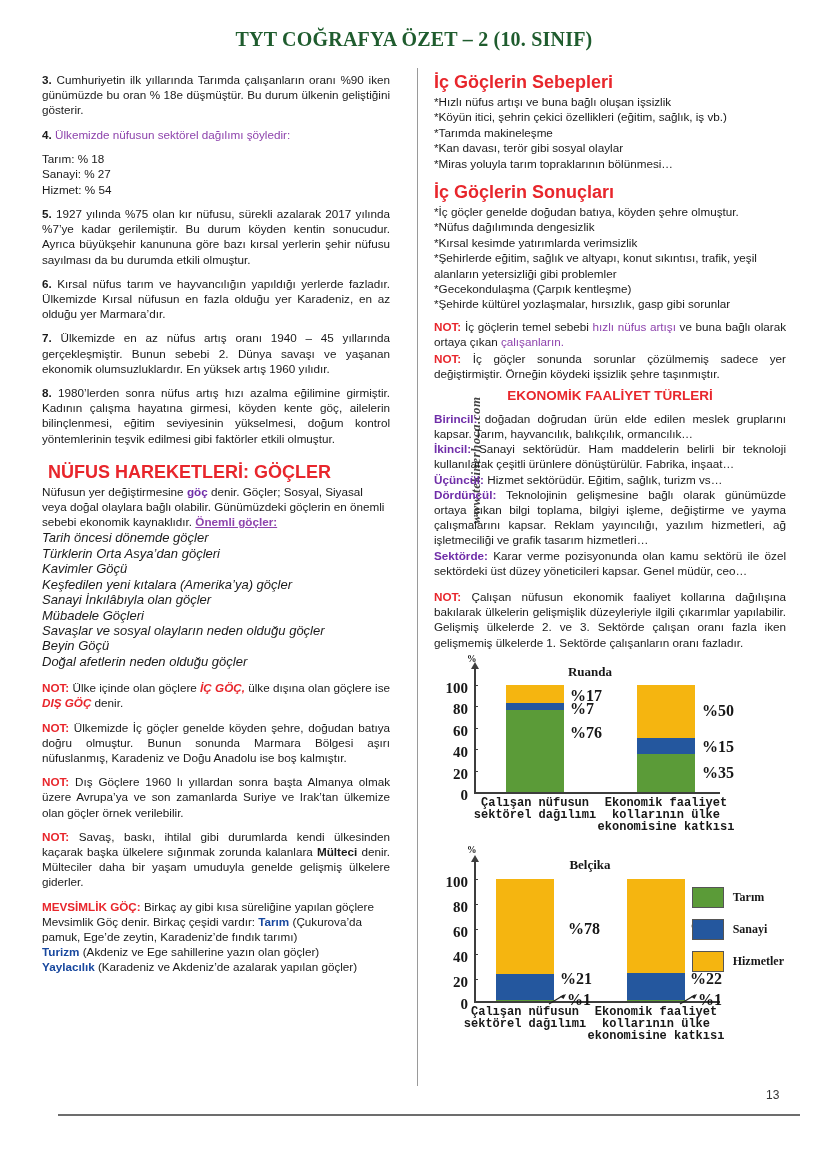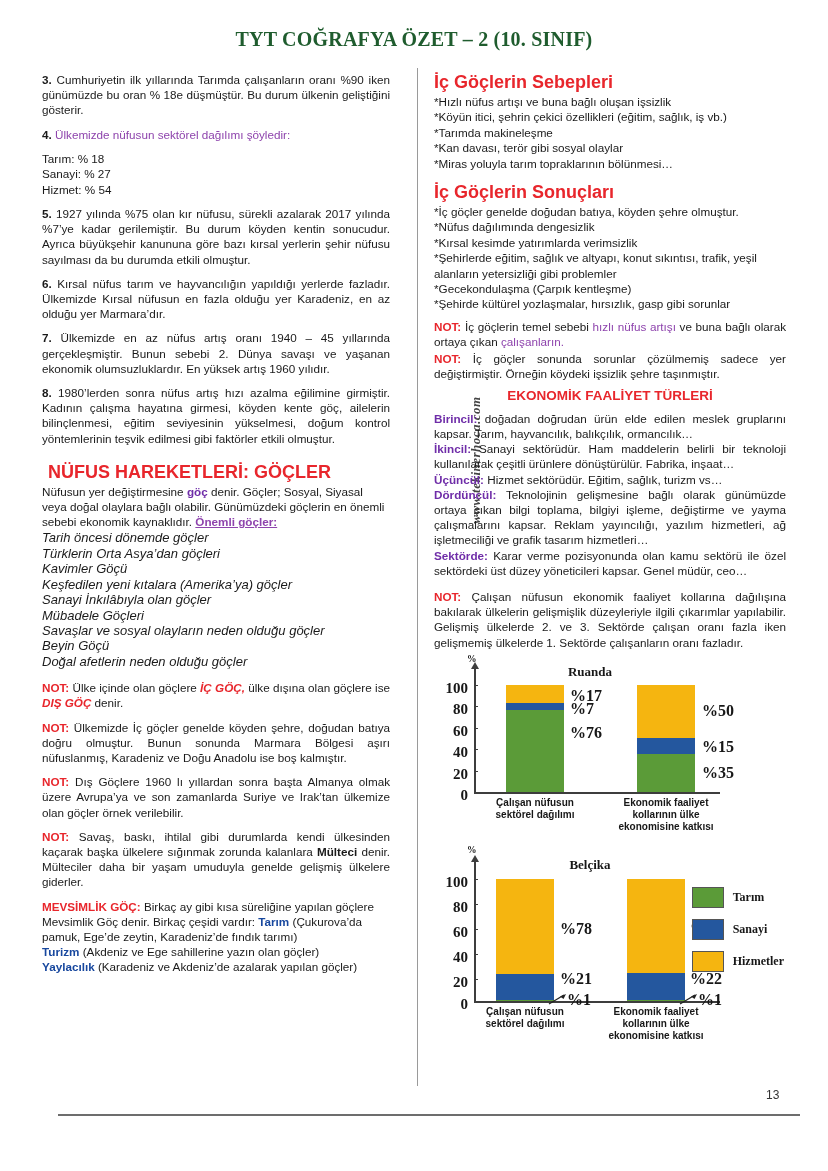--- a/index.html
+++ b/index.html
@@ -114,22 +114,22 @@
   }
   .ytick-mark{ position:absolute; width:4px; height:1.5px; background:#3d3d3d; }
   .bar{ position:absolute; width:58px; }
   .seg{ width:100%; }
   .val{
     position:absolute; font-family:"Liberation Serif", serif;
     font-weight:bold; font-size:16px; color:#171717; white-space:nowrap;
   }
   .xlab{
     position:absolute; width:140px; text-align:center;
-    font-family:Liberation Sans, sans-serif; font-weight:bold;
-    font-size:10px; line-height:12px; color:#171717;
+    font-family:Liberation Mono, monospace; font-weight:bold;
+    font-size:12px; line-height:12px; color:#171717;
   }
   .legend{ position:absolute; right:2px; top:42px; }
   .leg-row{ display:flex; align-items:center; margin-bottom:11px; }
   .leg-sw{ width:30px; height:19px; border:1px solid #555; }
   .leg-tx{
     margin-left:9px; font-family:"Liberation Serif", serif;
     font-weight:bold; font-size:12px; color:#171717;
   }
   .arrow-svg{ position:absolute; }
 </style>
@@ -296,21 +296,21 @@
         <div class="ytick-mark" style="left:40px; top:59px;"></div>
         <div class="ytick-mark" style="left:40px; top:84px;"></div>
         <div class="ytick-mark" style="left:40px; top:109px;"></div>
         <div class="ytick-mark" style="left:40px; top:134px;"></div>
 
         <div class="bar" style="left:62px; top:34px;">
           <div class="seg" style="height:95.5px; background:#f5b510;"></div>
           <div class="seg" style="height:25.7px; background:#24579e;"></div>
           <div class="seg" style="height:1.2px;  background:#5b9b38;"></div>
         </div>
-        <div class="val" style="left:126px; top:75px;">%78</div>
+        <div class="val" style="left:134px; top:75px;">%78</div>
         <div class="val" style="left:126px; top:125px;">%21</div>
         <div class="val" style="left:133px; top:146px;">%1</div>
         <svg class="arrow-svg" style="left:114px; top:148px;" width="20" height="12" viewBox="0 0 20 12">
           <path d="M1 11 L16 2" stroke="#222" stroke-width="1.2" fill="none"></path>
           <path d="M18 1 L12 3.5 L15.5 6 Z" fill="#222"></path>
         </svg>
 
         <div class="bar" style="left:193px; top:34px;">
           <div class="seg" style="height:94.3px; background:#f5b510;"></div>
           <div class="seg" style="height:26.9px; background:#24579e;"></div>

